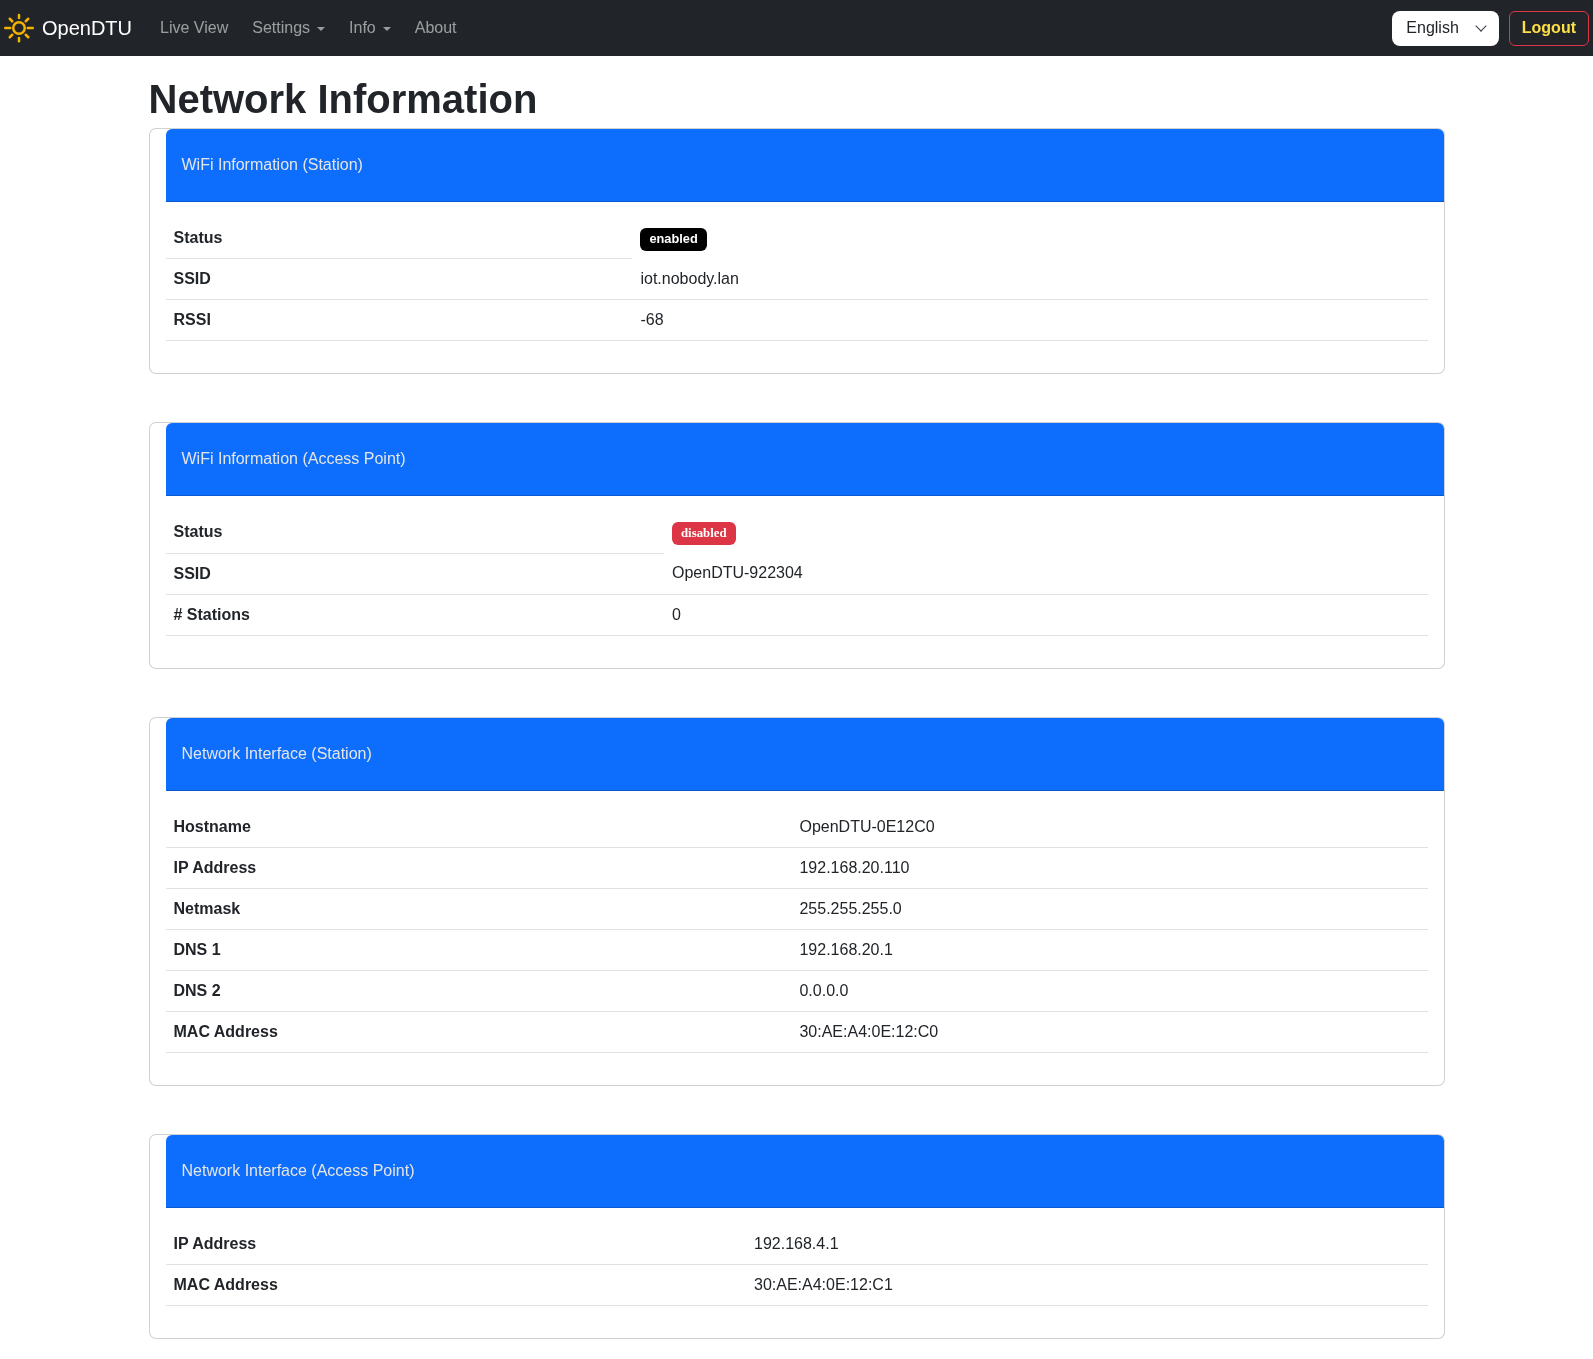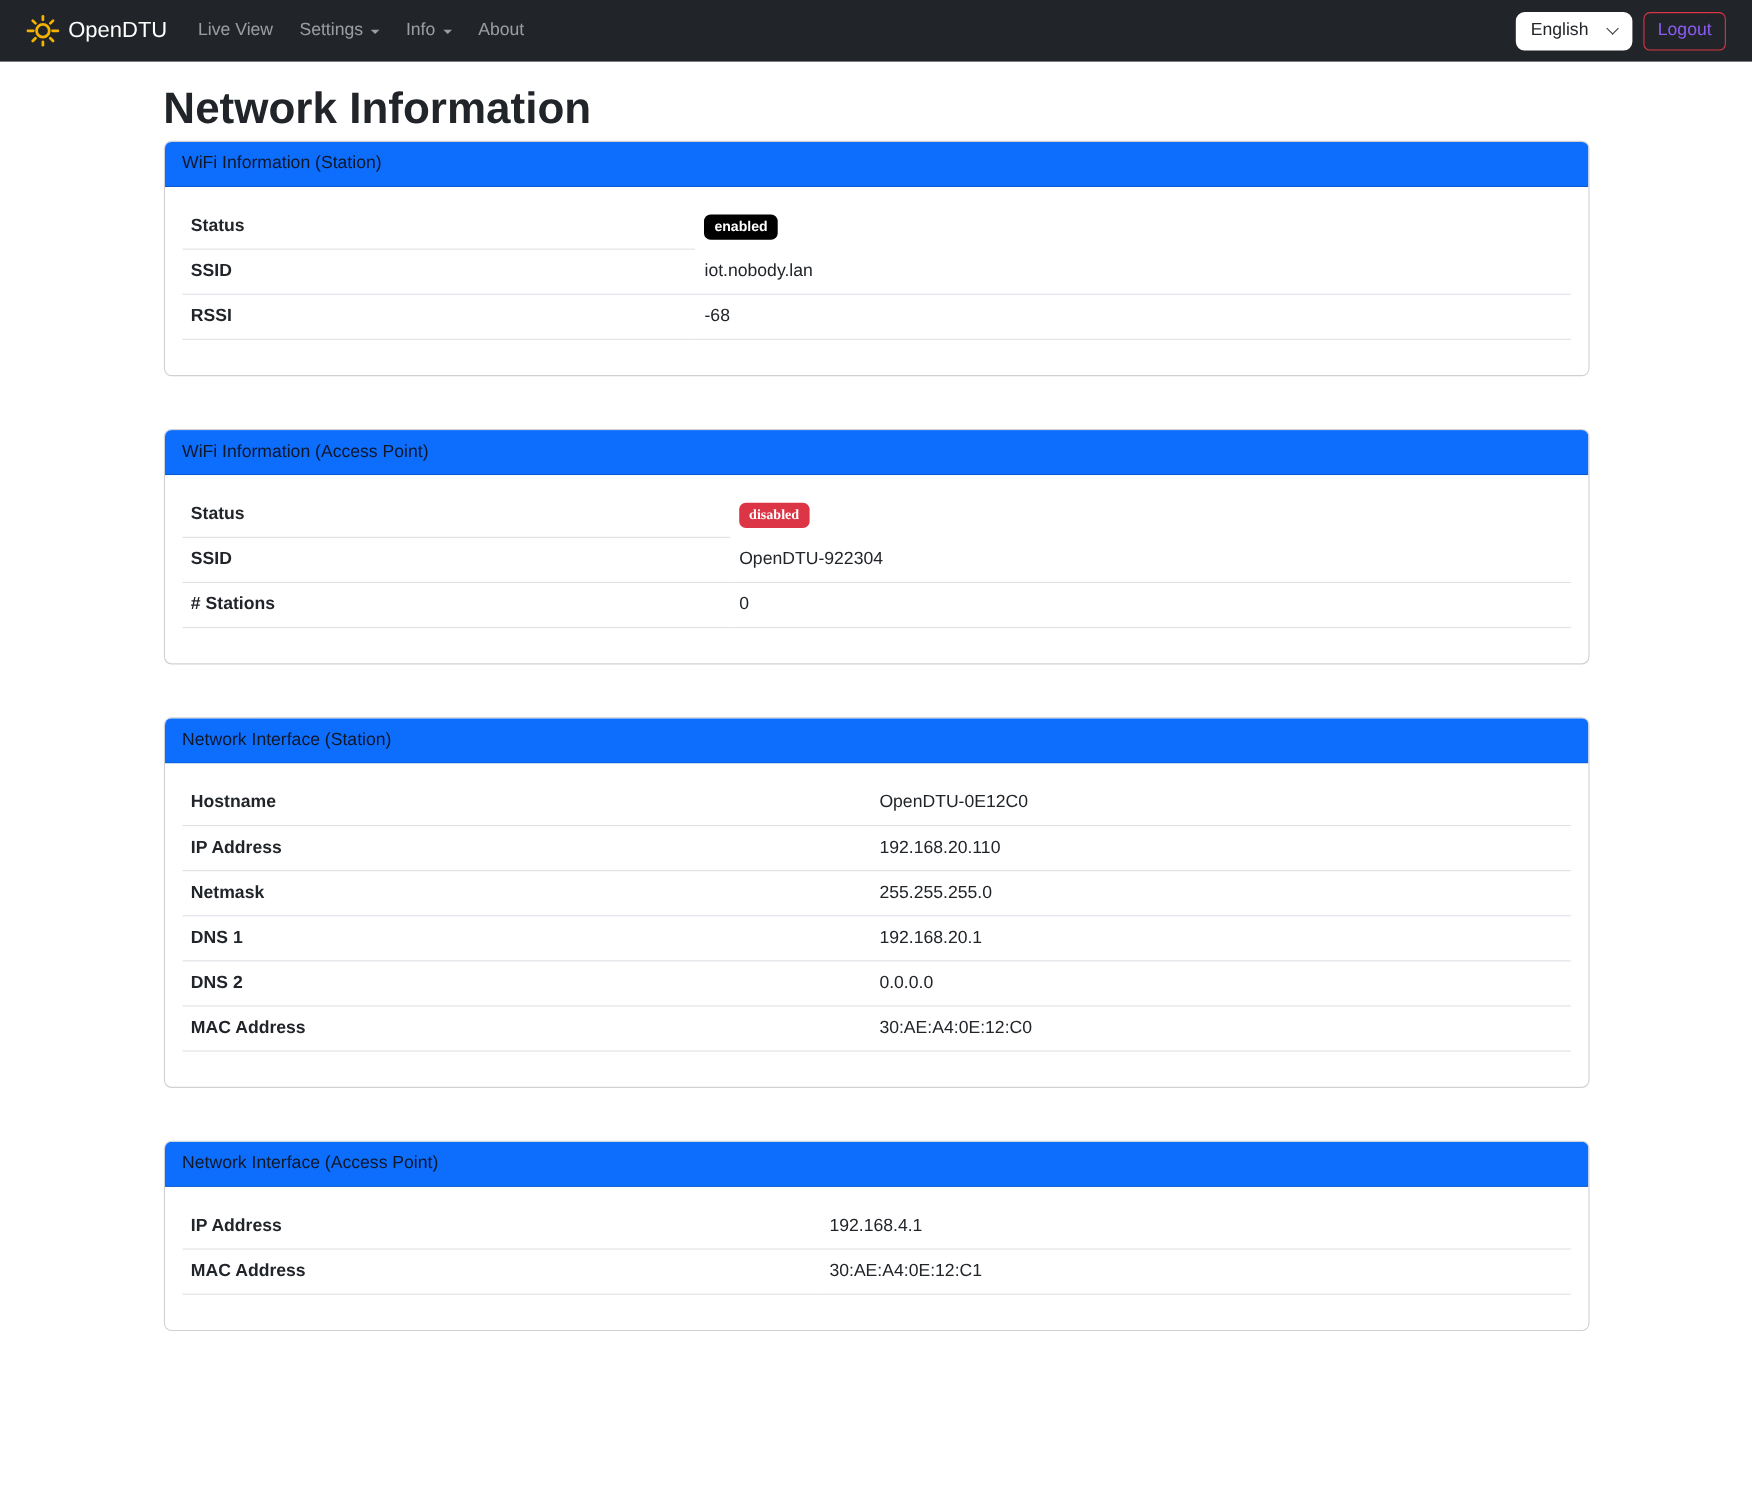--- a/index.html
+++ b/index.html
@@ -13,21 +13,21 @@
     width: 1593px;
   }
 
   
   .navbar {
     background: #212529;
     height: 56px;
     display: flex;
     align-items: center;
     justify-content: space-between;
-    padding: 0 24px;
+    padding: 0 4px;
   }
   .nav-left { display: flex; align-items: center; }
   .brand {
     display: flex; align-items: center; gap: 8px;
     color: #fff; font-size: 20px; text-decoration: none;
     margin-right: 16px; cursor: pointer; white-space: nowrap;
   }
   .brand svg { display: block; }
   .nav-items { display: flex; list-style: none; align-items: center; }
   .nav-item {
@@ -74,24 +74,25 @@
   }
 
   
   .card {
     background: #fff;
     border: 1px solid rgba(0,0,0,.18);
     border-radius: 7px;
     margin-bottom: 48px;
   }
   .card-header {
-    background: #0d6efd; color: #0f172a;
-    padding: 8px 16px;
+    background: #0d6efd; color: #e5e5e5;
+    padding: 24px 16px;
     border-bottom: 1px solid rgba(0,0,0,.18);
     border-radius: 6px 6px 0 0;
+    margin-left: 16px;
   }
   .card-body { padding: 16px; }
   .info-table {
     width: 100%;
     border-collapse: collapse;
     table-layout: fixed;
     margin-bottom: 16px;
   }
   .info-table td {
     padding: 8px;
@@ -155,21 +156,21 @@
     <span>About</span>
 
   </li>
       </ul>
   </div>
   <div class="nav-right">
     <div class="lang-select">
       <span>English</span>
       <span class="chev"></span>
     </div>
-    <button class="logout-btn" style="border-color: rgb(220, 53, 69); color: #8b5cf6;">Logout</button>
+    <button class="logout-btn" style="border-color: rgb(220, 53, 69); color: #fde047; font-weight: bold;">Logout</button>
   </div>
 </nav>
 
 <main>
   <h1>Network Information</h1>
   <div class="cards-host">
       <section class="card">
     <div class="card-header" style="background: rgb(13, 110, 253);">WiFi Information (Station)</div>
     <div class="card-body">
       <table class="info-table">

